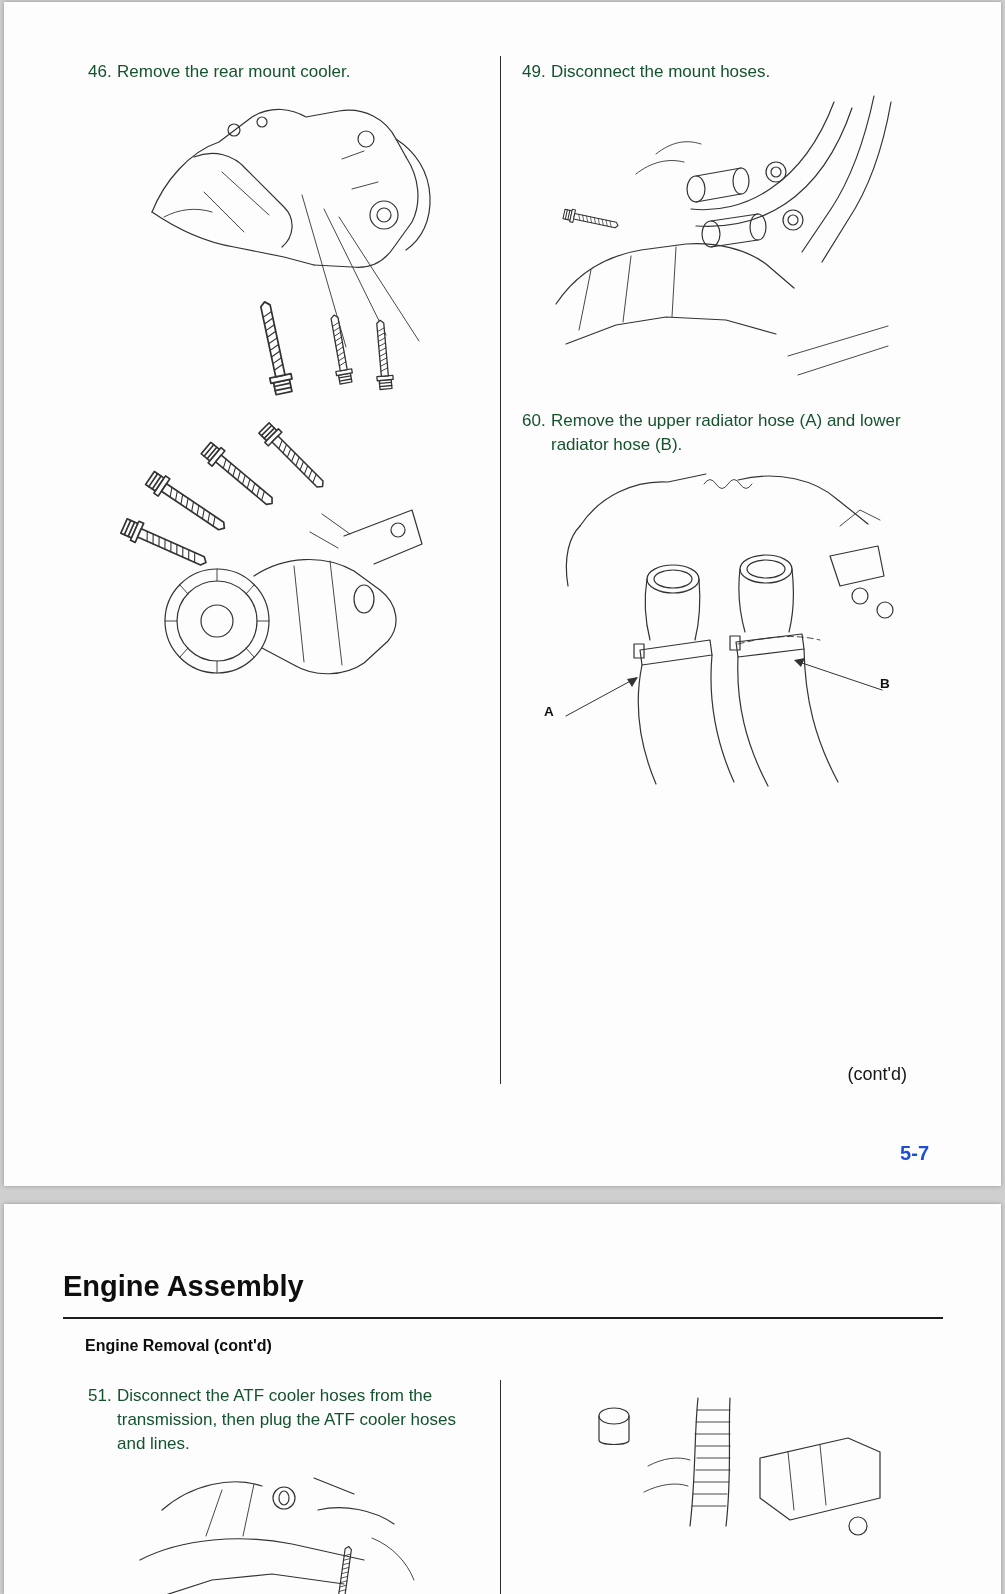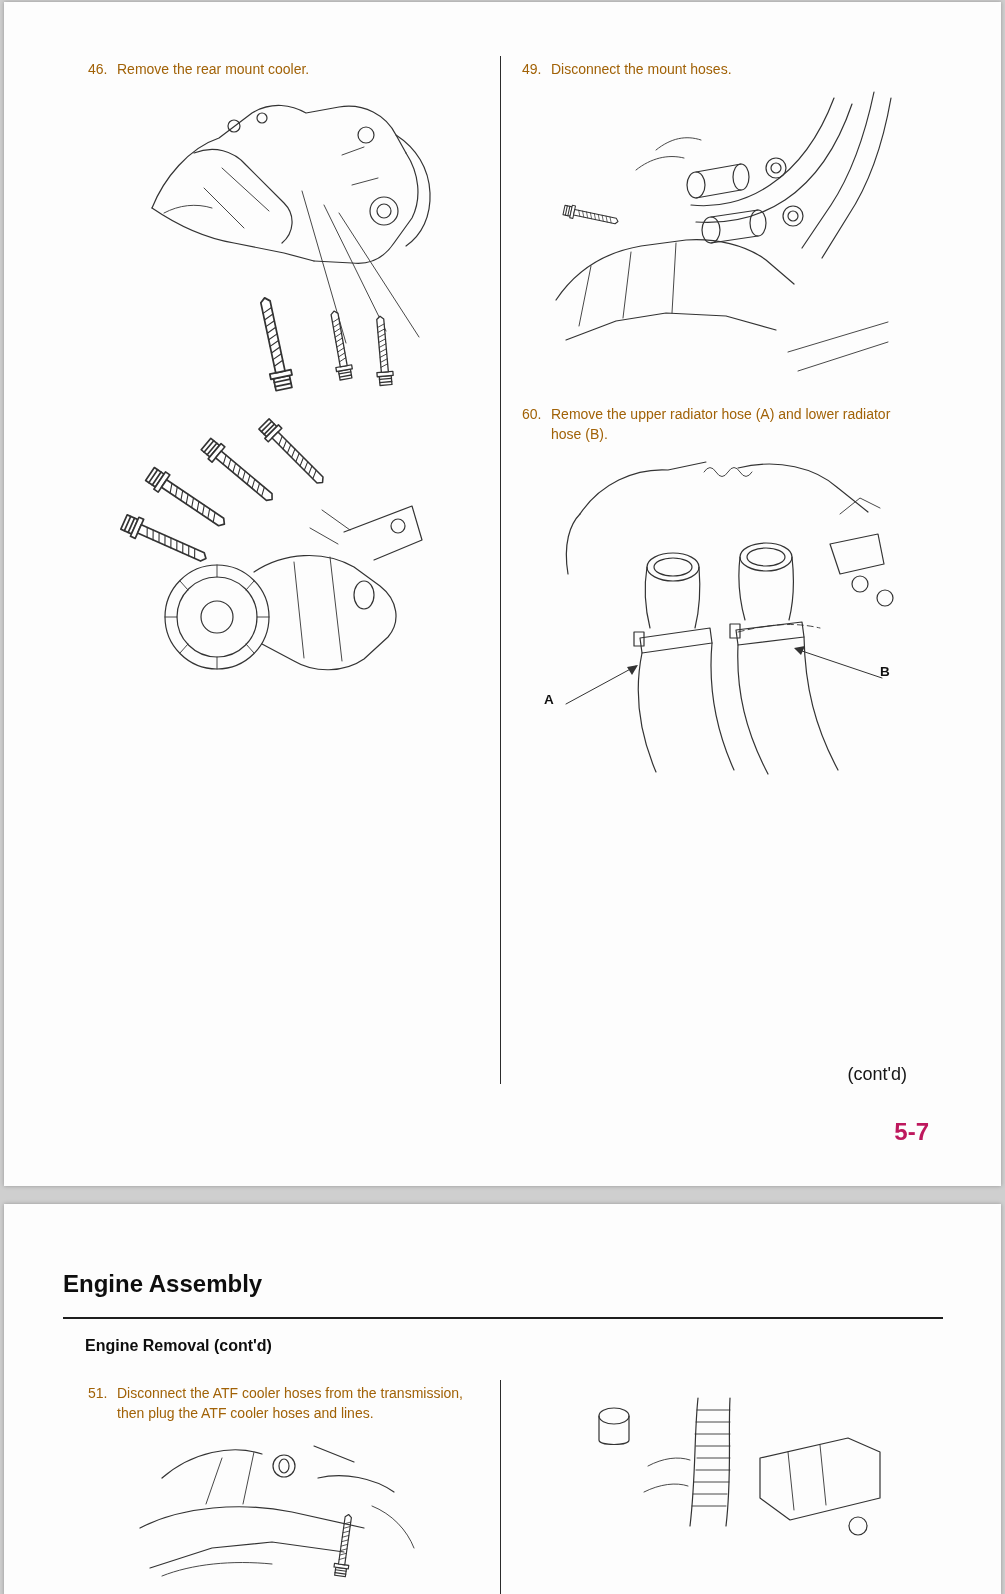--- a/index.html
+++ b/index.html
@@ -21,43 +21,43 @@
   .col { position:absolute; }
   .col-left-1  { left:84px;  top:58px; width:386px; }
   .col-right-1 { left:518px; top:58px; width:392px; }
   .col-left-2  { left:84px;  top:180px; width:386px; }
   .col-right-2 { left:518px; top:180px; width:392px; }
 
   .divider { position:absolute; width:1px; background:#2b2b2b; }
   .divider-1 { left:496px; top:54px; height:1028px; }
   .divider-2 { left:496px; top:176px; height:216px; }
 
-  .step { display:flex; font-size:14px; line-height:1.42; color:#a16207;justify-content:flex-end; }
+  .step { display:flex; font-size:17px; line-height:1.42; color:#14532d;justify-content:flex-end; }
   .step .num { width:29px; flex:none; }
   .step .txt { flex:1; }
 
   .illus { display:block; }
   .illus path, .illus circle, .illus ellipse, .illus rect, .illus line { vector-effect:none; }
 
   .illus-1 { margin:13px 0 15px 46px; }
   .illus-2 { margin:11px 0 16px 26px; }
   .illus-3 { margin:10px 0 15px 14px; }
   .illus-4-wrap { position:relative; margin-top:7px; height:352px; }
   .illus-4 { margin-left:16px; }
   .illus-5 { margin:12px 0 0 34px; }
   .illus-6 { margin:12px 0 0 26px; }
 
   .hose-label { position:absolute; font-size:13.5px; font-weight:bold; color:#111; }
   .hose-label-a { left:22px;  top:240px; }
   .hose-label-b { left:358px; top:212px; }
 
   .contd-note { position:absolute; right:94px; top:1062px; font-size:18px; color:#161616; }
-  .page-number { position:absolute; right:72px; top:1116px; font-size:24px; font-weight:bold; color:#be185d; }
-
-  .section-title { position:absolute; left:59px; top:66px; font-size:24px; font-weight:bold; color:#0e0e0e; }
+  .page-number { position:absolute; right:72px; top:1140px; font-size:20px; font-weight:bold; color:#1d4ed8; }
+
+  .section-title { position:absolute; left:59px; top:66px; font-size:29px; font-weight:bold; color:#0e0e0e; }
   .section-rule  { position:absolute; left:59px; top:113px; width:880px; height:2px; background:#1e1e1e; }
   .subsection-title { position:absolute; left:81px; top:133px; font-size:16px; font-weight:bold; color:#0e0e0e; }
 
   .art { stroke:#333; fill:none; stroke-width:1.2; stroke-linecap:round; stroke-linejoin:round; }
   .thin { stroke-width:0.9; }
 </style>
 </head>
 <body>
 
 <svg width="0" height="0" style="position:absolute" aria-hidden="true">

